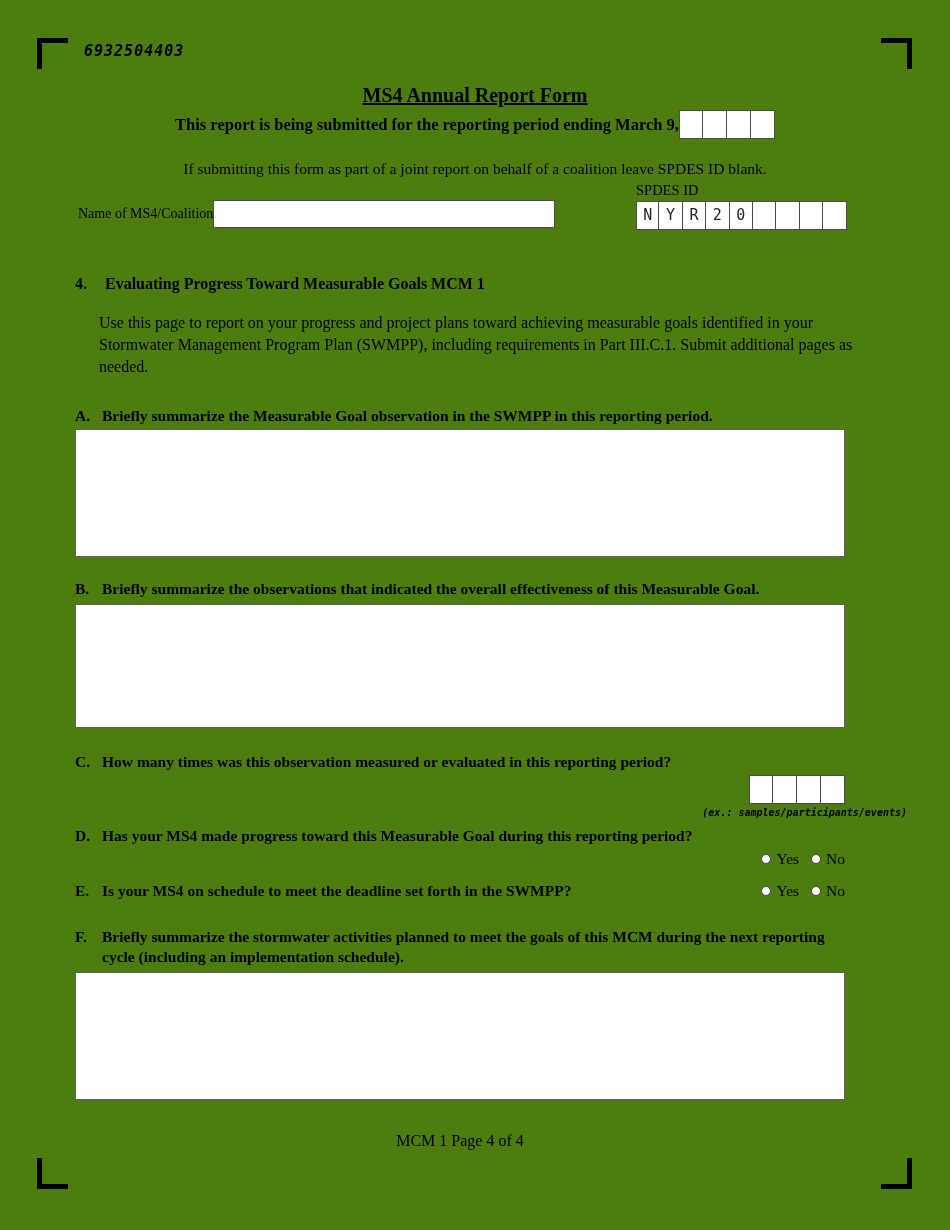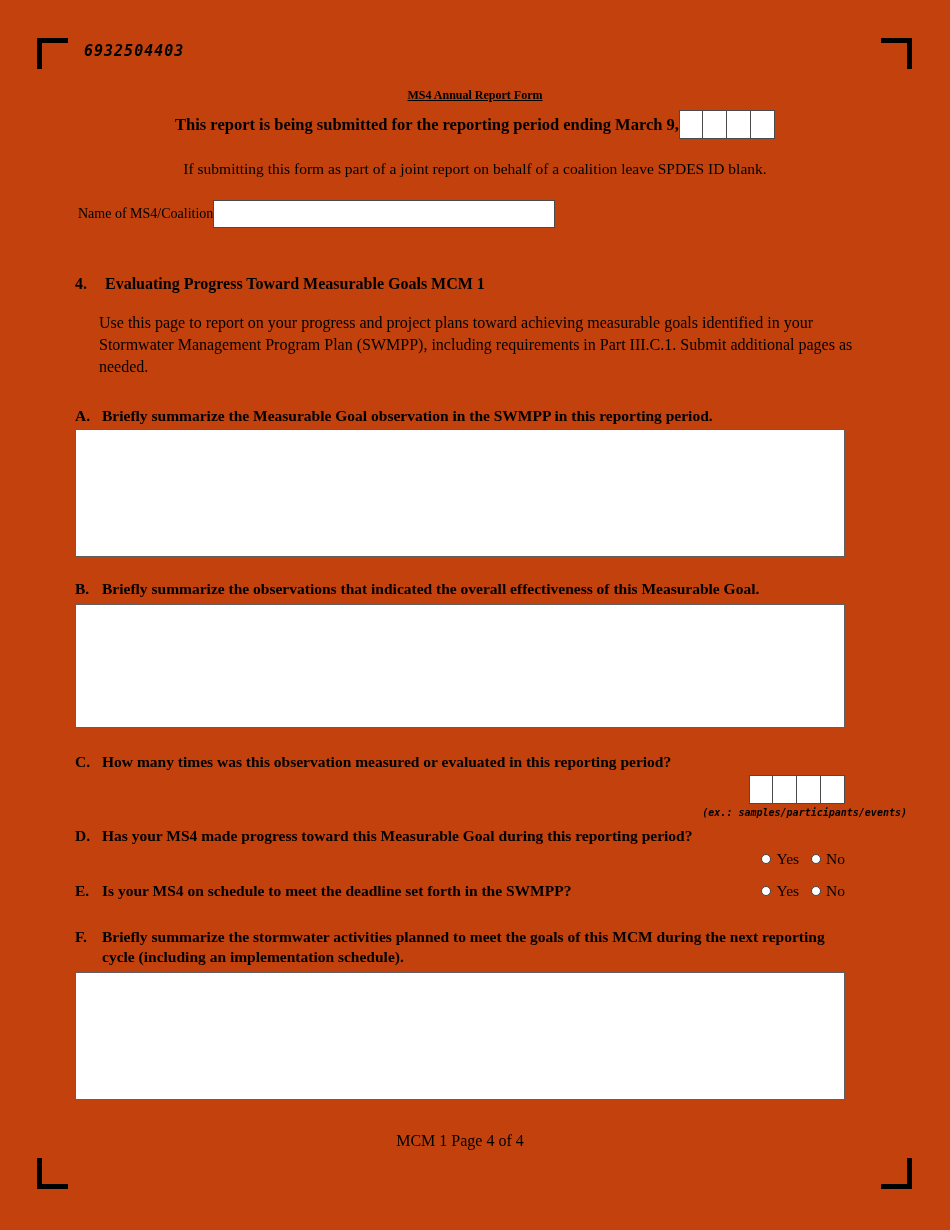--- a/index.html
+++ b/index.html
@@ -2,42 +2,42 @@
 <html><head>
 <meta charset="utf-8">
 <style>
   * { margin: 0; padding: 0; box-sizing: border-box; }
   html, body { background: #fff; }
   body { font-family: "Liberation Serif", serif; color: #000; }
   .page {
     position: relative;
     width: 950px;
     height: 1230px;
-    background: #c2410c;
+    background: #4d7c0f;
     overflow: hidden;
   }
 
   
   .corner { position: absolute; width: 31px; height: 31px; }
   .corner.tl { left: 37px; top: 38px;  border-left: 5px solid #000; border-top: 5px solid #000; }
   .corner.tr { left: 881px; top: 38px; border-right: 5px solid #000; border-top: 5px solid #000; }
   .corner.bl { left: 37px; top: 1158px; border-left: 5px solid #000; border-bottom: 5px solid #000; }
   .corner.br { left: 881px; top: 1158px; border-right: 5px solid #000; border-bottom: 5px solid #000; }
 
   .form-number {
     position: absolute; left: 84px; top: 42px;
     font-family: "DejaVu Sans Mono", monospace;
     font-weight: bold; font-style: italic;
     font-size: 15px; letter-spacing: 1px;
   }
 
   .title {
     margin-top: 84px;
     text-align: center;
-    font-size: 12px; font-weight: bold;
+    font-size: 20px; font-weight: bold;
     line-height: 22px;
   }
   .title span { text-decoration: underline; }
 
   .period-row {
     margin-top: 4px;
     display: flex; justify-content: center; align-items: flex-start;
     height: 30px;
   }
   .period-text { font-size: 16.5px; font-weight: bold; line-height: 29px; }
@@ -133,20 +133,34 @@
     </div>
   </div>
 
   <div class="note">If submitting this form as part of a joint report on behalf of a coalition leave SPDES ID blank.</div>
 
   <div class="id-row">
     <div class="name-row">
       <div class="name-label">Name of MS4/Coalition</div>
       <div class="name-input"></div>
     </div>
+    <div class="spdes">
+      <div class="spdes-label">SPDES ID</div>
+      <div class="cells spdes-cells">
+        <div class="cell">N</div>
+        <div class="cell">Y</div>
+        <div class="cell">R</div>
+        <div class="cell">2</div>
+        <div class="cell">0</div>
+        <div class="cell"></div>
+        <div class="cell"></div>
+        <div class="cell"></div>
+        <div class="cell"></div>
+      </div>
+    </div>
   </div>
 
   <div class="content">
 
     <div class="section-heading">
       <span class="num">4.</span>
       <span>Evaluating Progress Toward Measurable Goals MCM 1</span>
     </div>
 
     <div class="intro">Use this page to report on your progress and project plans toward achieving measurable goals identified in your Stormwater Management Program Plan (SWMPP), including requirements in Part III.C.1. Submit additional pages as needed.</div>

